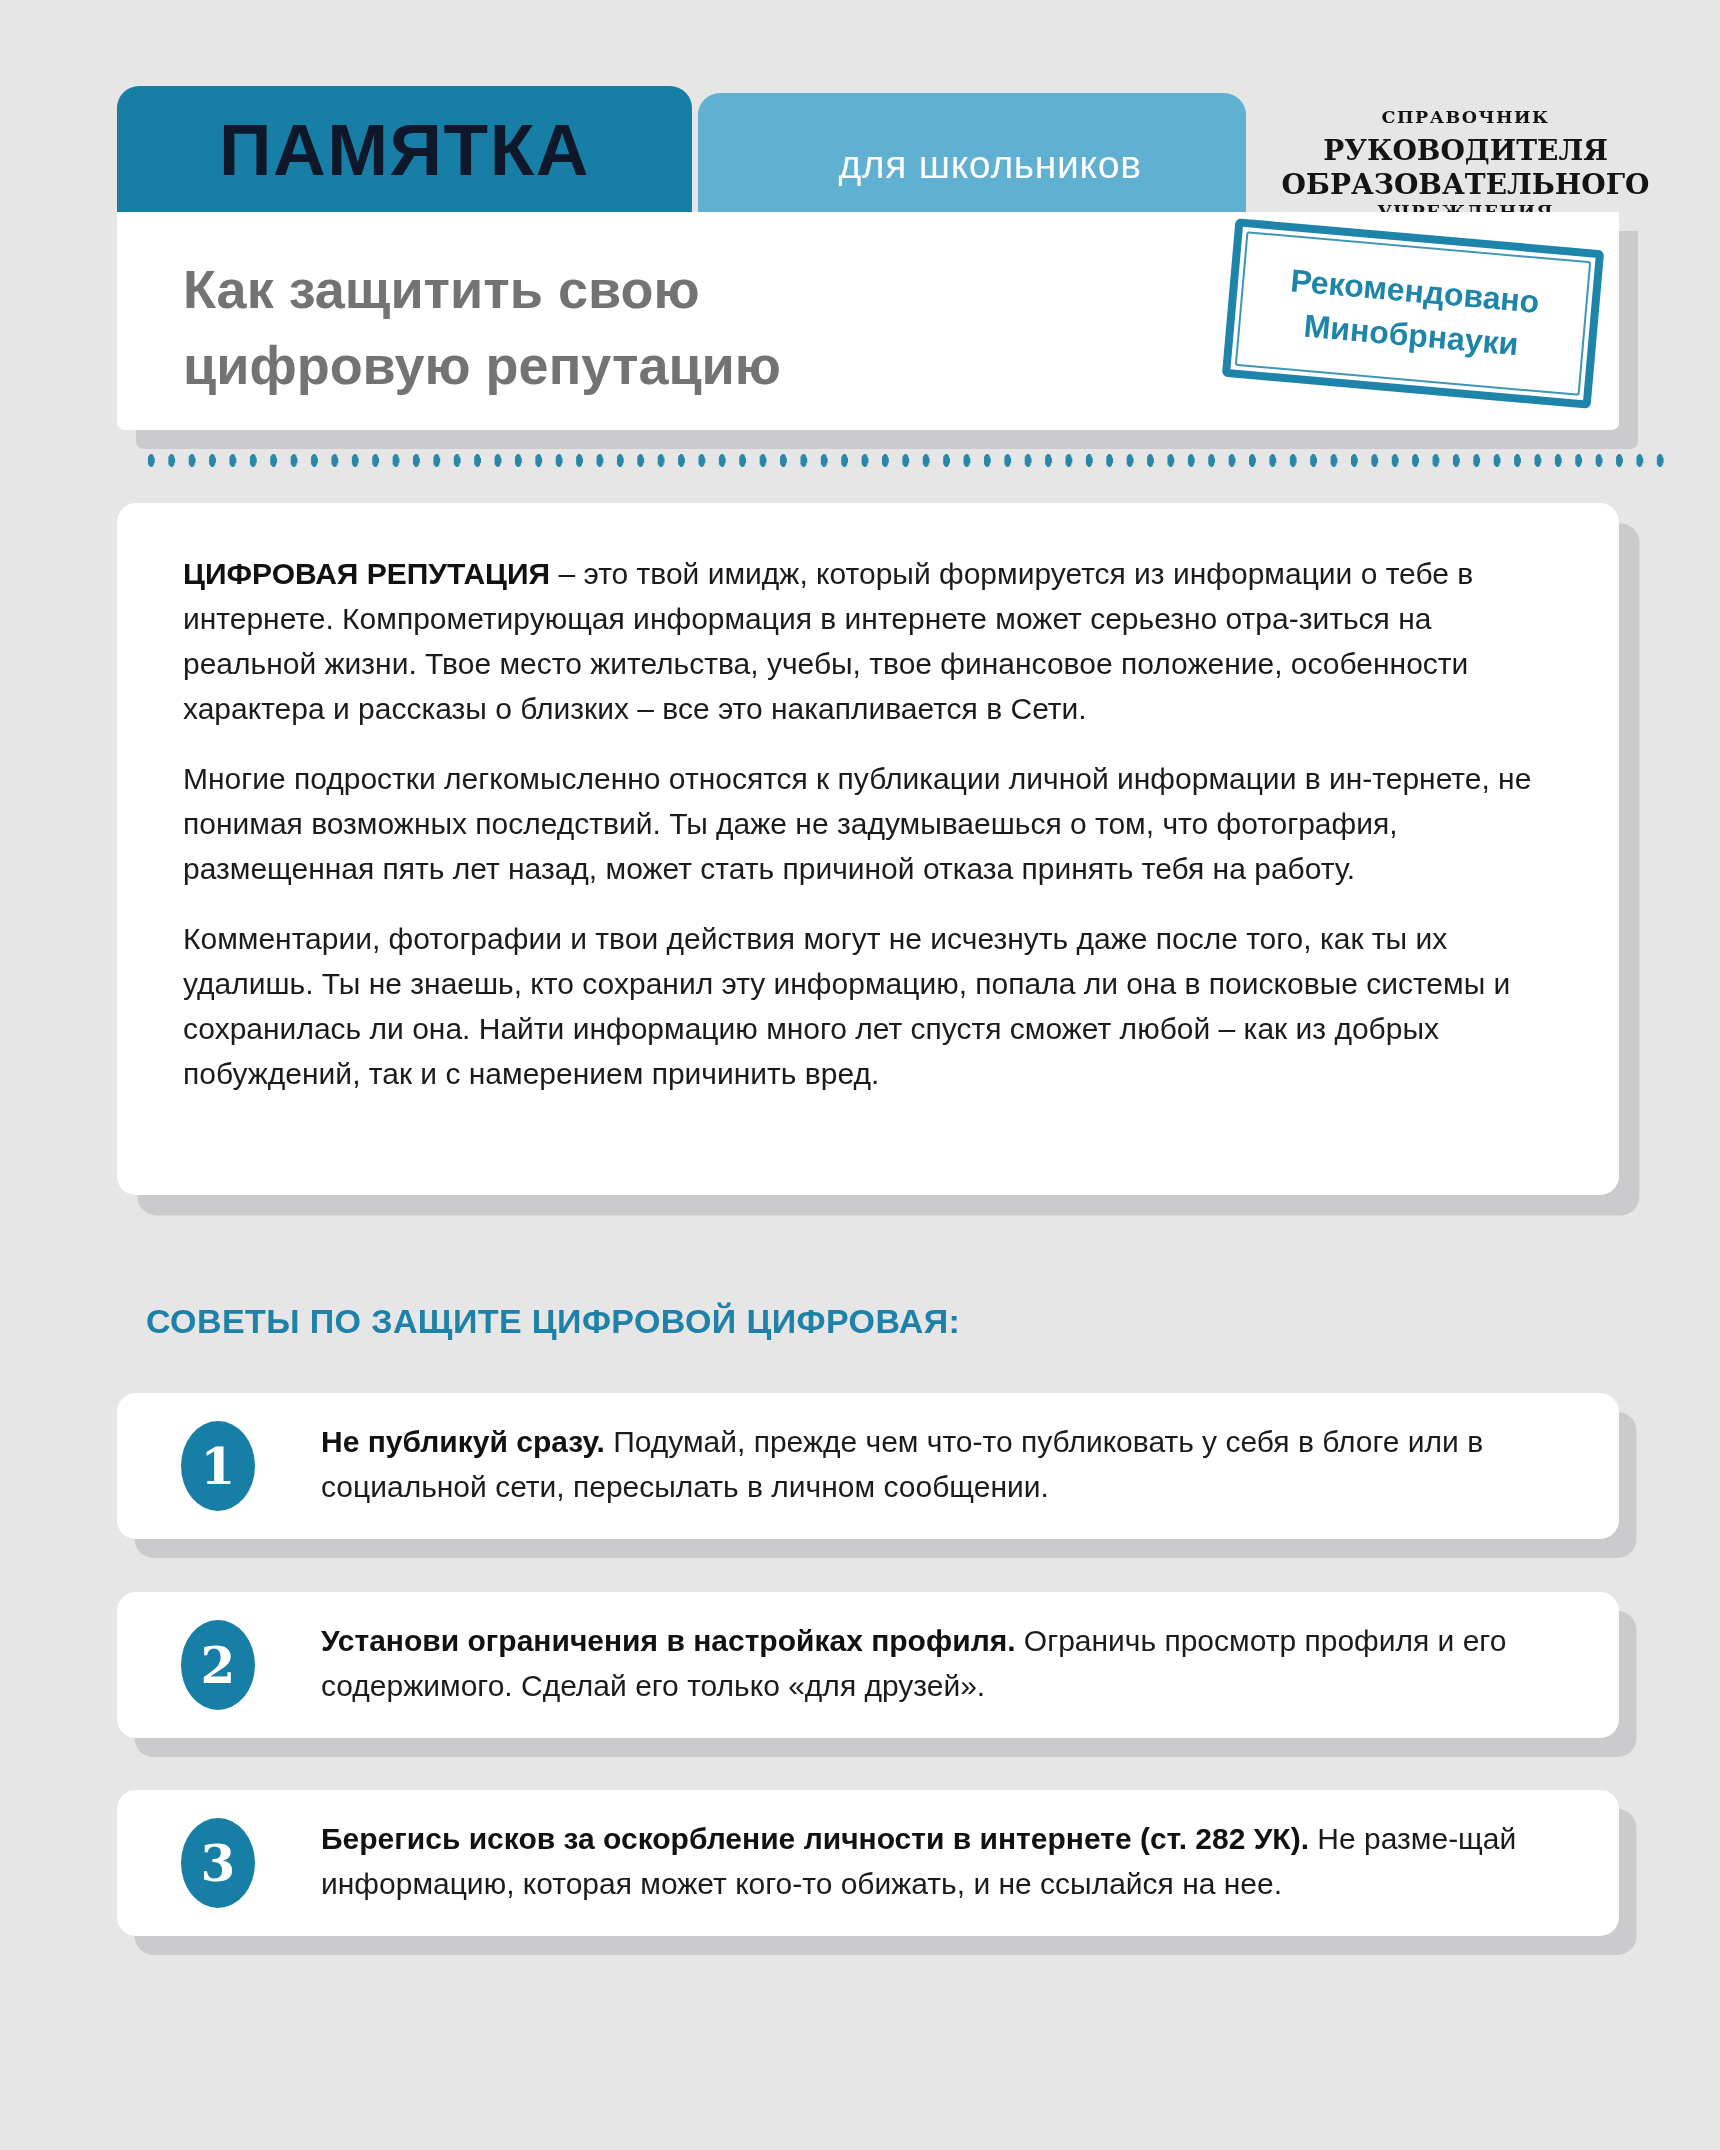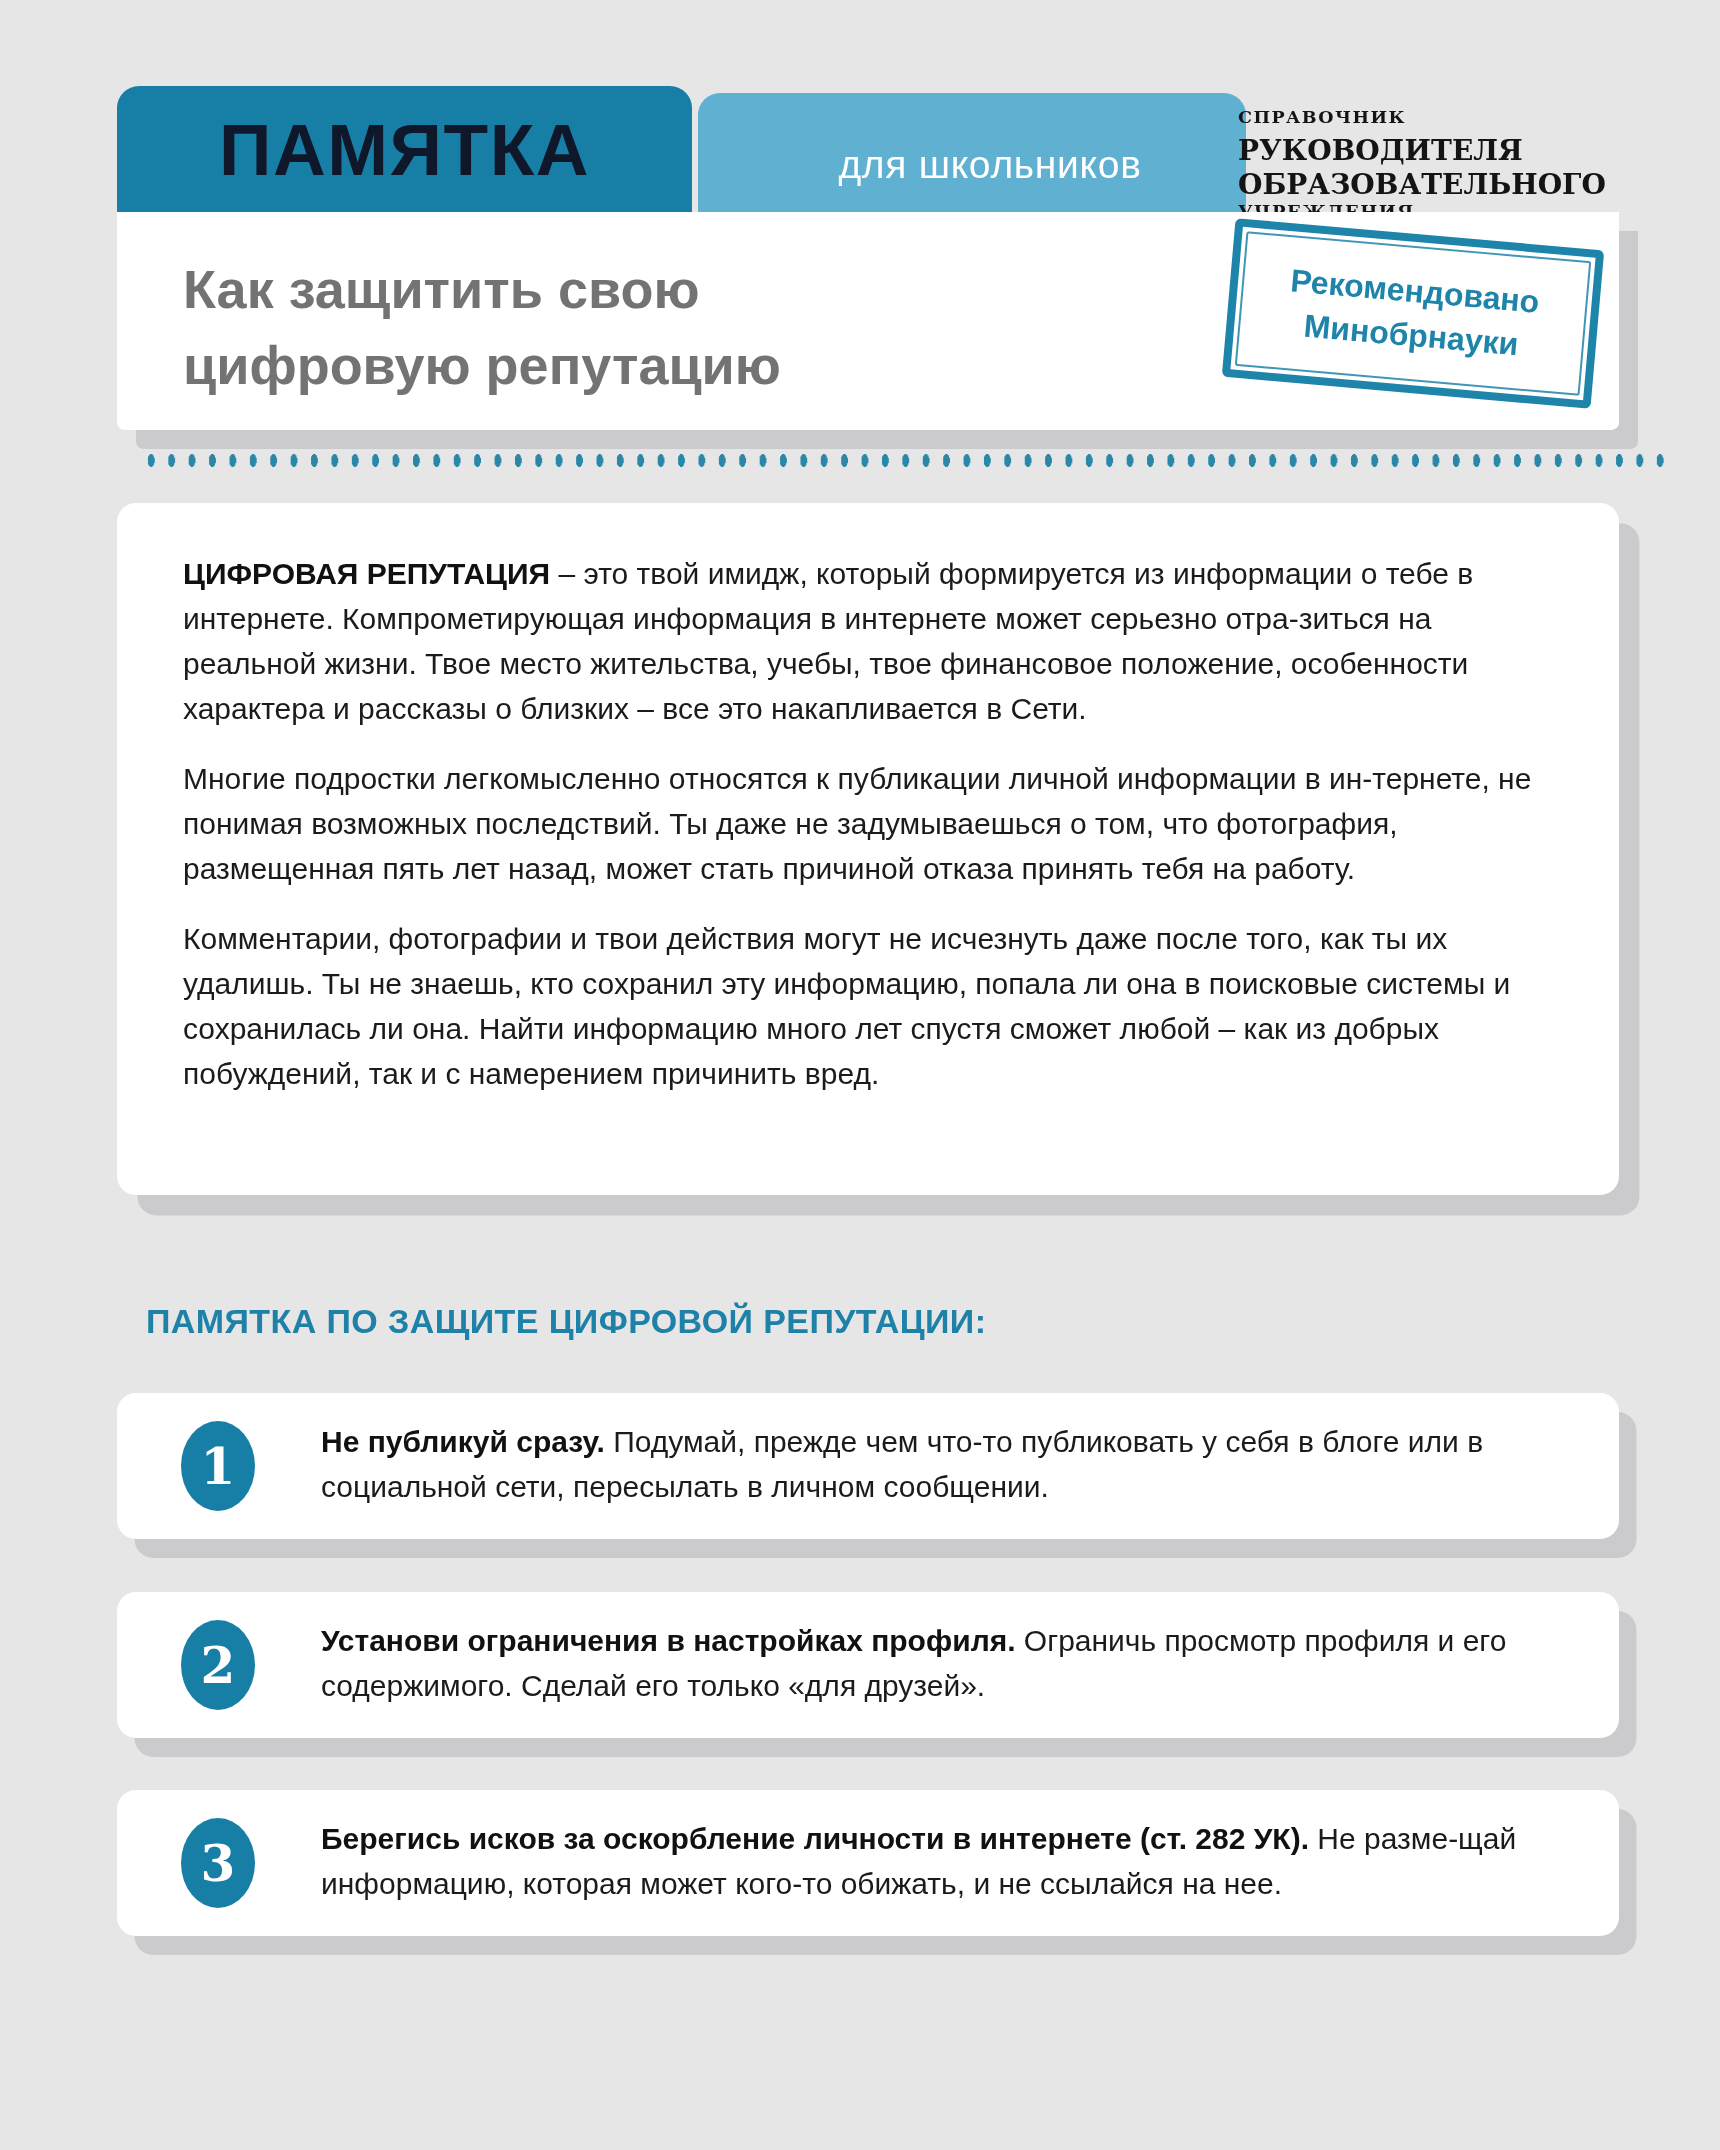--- a/index.html
+++ b/index.html
@@ -27,22 +27,22 @@
     background: #5fb0d1;
     border-radius: 22px 22px 0 0;
     box-sizing: border-box;
     display: flex; align-items: center;
     padding-left: 36px; padding-top: 25px;
     color: #ffffff; font-weight: 400; font-size: 39px; letter-spacing: 0.7px; justify-content: center;
   }
 
   
   .logo {
-    position: absolute; left: 1238px; top: 108px; width: 379px;
-    text-align: left; color: #141414;
+    position: absolute; left: 1276px; top: 108px; width: 379px;
+    text-align: center; color: #141414;
     font-family: "DejaVu Serif", serif; font-weight: bold;
     line-height: 1.05;
   }
   .logo .l1 { font-size: 17.5px; letter-spacing: 1.5px; }
   .logo .l2 { font-size: 28px; margin-top: 10px; }
   .logo .l3 { font-size: 28px; margin-top: 4.4px; }
   .logo .l4 { font-size: 18px; margin-top: 4.4px; letter-spacing: 1.5px; }
   .logo .dot { font-size: 17.5px; margin-top: 1.5px; }
 
   
@@ -165,21 +165,21 @@
   </div>
 
   <div class="dots"></div>
 
   <div class="intro-card">
     <p><strong>ЦИФРОВАЯ РЕПУТАЦИЯ</strong><span> – это твой имидж, который формируется из информации о тебе в интернете. Компрометирующая информация в интернете может серьезно отра-зиться на реальной жизни. Твое место жительства, учебы, твое финансовое положение, особенности характера и рассказы о близких – все это накапливается в Сети.</span></p>
     <p>Многие подростки легкомысленно относятся к публикации личной информации в ин-тернете, не понимая возможных последствий. Ты даже не задумываешься о том, что фотография, размещенная пять лет назад, может стать причиной отказа принять тебя на работу.</p>
     <p>Комментарии, фотографии и твои действия могут не исчезнуть даже после того, как ты их удалишь. Ты не знаешь, кто сохранил эту информацию, попала ли она в поисковые системы и сохранилась ли она. Найти информацию много лет спустя сможет любой – как из добрых побуждений, так и с намерением причинить вред.</p>
   </div>
 
-  <div class="tips-heading">ПАМЯТКА ПО ЗАЩИТЕ ЦИФРОВОЙ РЕПУТАЦИИ:</div>
+  <div class="tips-heading">СОВЕТЫ ПО ЗАЩИТЕ ЦИФРОВОЙ ЦИФРОВАЯ:</div>
 
   <div class="tip-card tip-1">
     <div class="tip-badge">
       <span>1</span>
     </div>
     <div class="tip-text"><strong>Не публикуй сразу.</strong><span> Подумай, прежде чем что-то публиковать у себя в блоге или в социальной сети, пересылать в личном сообщении.</span></div>
   </div>
 
   <div class="tip-card tip-2">
     <div class="tip-badge">

